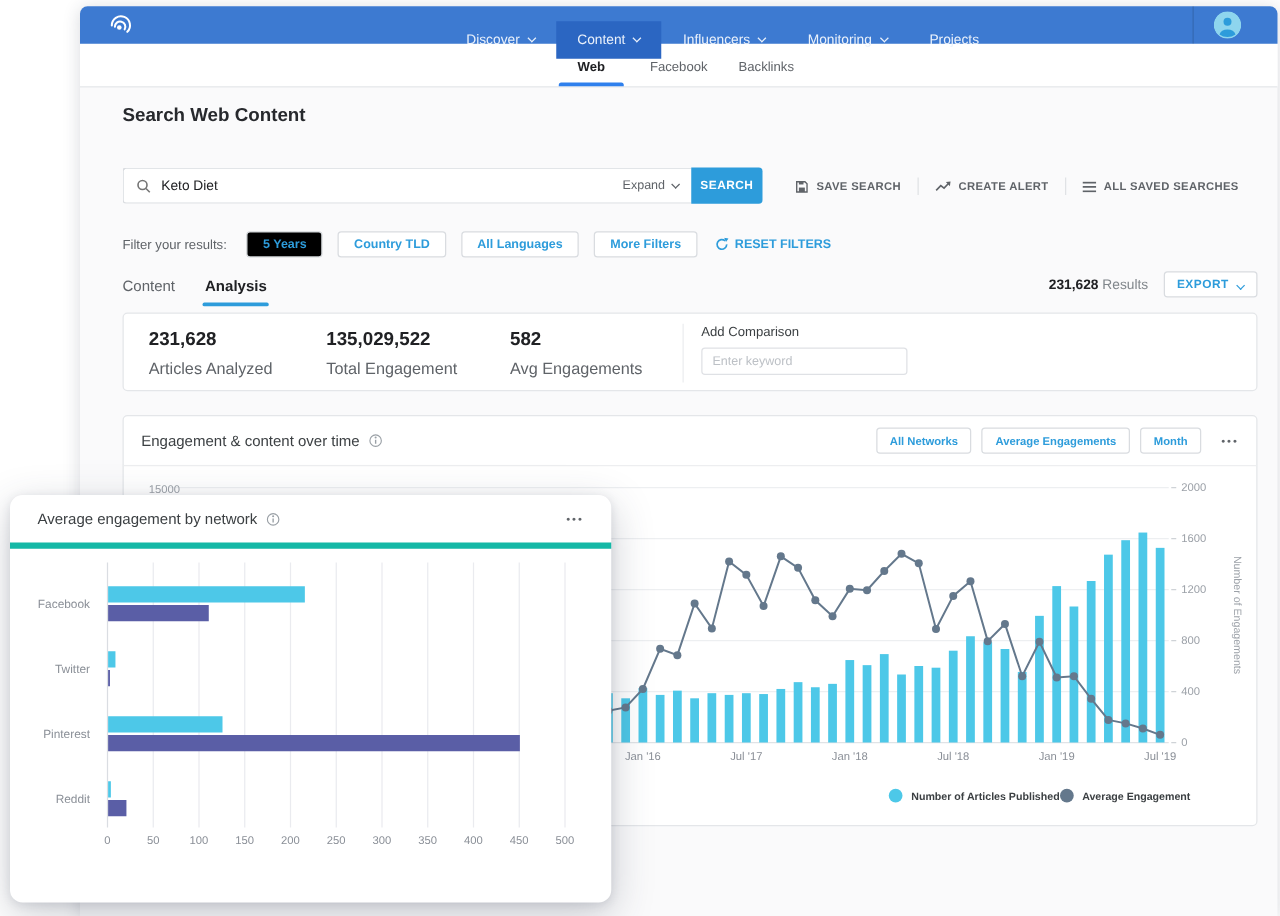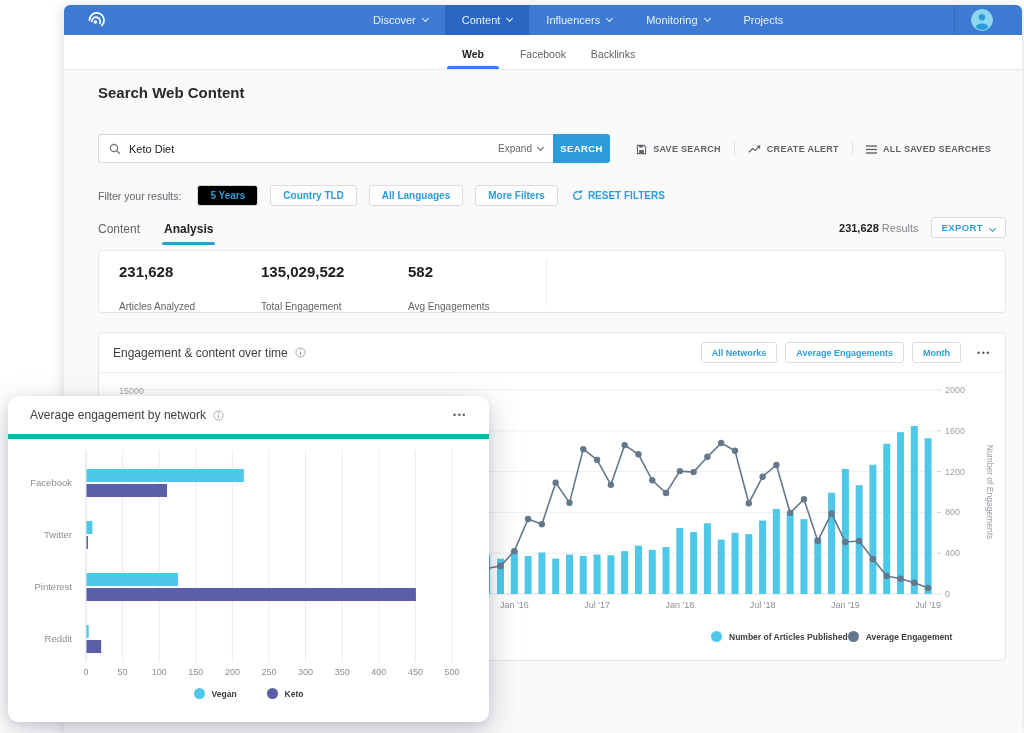--- a/index.html
+++ b/index.html
@@ -9,21 +9,21 @@
 
   
   .panel { position:absolute; left:64px; top:5px; width:958px; height:728px;
     background:#FAFAFB; border-radius:6px 6px 0 0;
     box-shadow:0 2px 14px rgba(40,50,70,.18); }
 
   
   .navbar { position:relative; height:30px; background:#3D7AD1; border-radius:6px 6px 0 0;
     display:flex; align-items:center; }
   .logo { margin-left:24px; display:flex; align-items:center; }
-  .nav-items { position:absolute; left:292px; top:0; height:30px; display:flex; }
+  .nav-items { position:absolute; left:292px; top:12px; height:30px; display:flex; }
   .nav-item { display:flex; align-items:center; padding:0 17px; font-size:11px;
     color:#EAF1FB; cursor:pointer; }
   .nav-item.active { background:#2B66C2; }
   .chev { width:5px; height:5px; border-right:1.4px solid currentColor;
     border-bottom:1.4px solid currentColor; transform:rotate(45deg);
     display:inline-block; margin-left:7px; margin-top:-3px; }
   .nav-divider { position:absolute; right:67px; top:0; width:1px; height:30px;
     background:rgba(0,0,0,.14); }
   .avatar { position:absolute; right:29px; top:4px; width:22px; height:22px;
     border-radius:50%; overflow:hidden; cursor:pointer; }
@@ -81,21 +81,21 @@
   .btn-export { height:21px; padding:0 10px; display:flex; align-items:center; gap:7px;
     background:#fff; border:1px solid #D9DCE0; border-radius:3px; color:#2D9CDB;
     font-size:9.5px; font-weight:bold; letter-spacing:.4px; cursor:pointer; }
   .btn-export .chev { color:#2D9CDB; margin:0 0 -2px 0; }
 
   
   .stats-card { position:absolute; left:34px; top:180px; width:908px; height:63px;
     background:#fff; border:1px solid #E4E6E9; border-radius:4px; }
   .stat { position:absolute; top:12px; }
   .stat .v { font-size:15px; font-weight:bold; color:#202124; }
-  .stat .l { font-size:10px; color:#5F6368; margin-top:21px; }
+  .stat .l { font-size:13px; color:#5F6368; margin-top:7px; }
   .stat-sep { position:absolute; left:447px; top:8px; width:1px; height:47px; background:#EBEDEF; }
   .compare { position:absolute; left:462px; top:9px; }
   .compare .cl { font-size:10.5px; color:#3C4043; }
   .compare input { margin-top:6px; width:165px; height:22px; border:1px solid #DFE1E5;
     border-radius:3px; font-size:10px; padding:0 8px; color:#202124; font-family:inherit;
     background:#fff; outline:none; }
   .compare input::placeholder { color:#BDC1C6; }
 
   
   .chart-panel { position:absolute; left:34px; top:262px; width:908px; height:329px;
@@ -259,20 +259,24 @@
       </div>
       <div class="stat" style="left:162px">
         <div class="v">135,029,522</div>
         <div class="l">Total Engagement</div>
       </div>
       <div class="stat" style="left:309px">
         <div class="v">582</div>
         <div class="l">Avg Engagements</div>
       </div>
       <div class="stat-sep"></div>
+      <div class="compare">
+        <div class="cl">Add Comparison</div>
+        <input type="text" placeholder="Enter keyword" style="">
+      </div>
     </div>
 
     <div class="chart-panel">
       <div class="chart-header">
         <div class="chart-title">
           <span>Engagement &amp; content over time</span>
           <svg class="info-icon" width="11" height="11" viewBox="0 0 12 12">
             <circle cx="6" cy="6" r="5" fill="none" stroke="#9AA0A6" stroke-width="1"></circle>
             <line x1="6" y1="5.3" x2="6" y2="8.7" stroke="#9AA0A6" stroke-width="1.2"></line>
             <circle cx="6" cy="3.3" r="0.9" fill="#9AA0A6"></circle>
@@ -486,23 +490,13 @@
       <text x="64" y="96" text-anchor="end" font-size="9.5" fill="#8A8F97" font-family="Liberation Sans, DejaVu Sans, sans-serif">Twitter</text>
       <rect x="78.5" y="79" width="5.856" height="13" fill="#4DC8E8"></rect>
       <rect x="78.5" y="94" width="1.464" height="13" fill="#5A5EA6"></rect>
       <text x="64" y="148" text-anchor="end" font-size="9.5" fill="#8A8F97" font-family="Liberation Sans, DejaVu Sans, sans-serif">Pinterest</text>
       <rect x="78.5" y="131" width="91.5" height="13" fill="#4DC8E8"></rect>
       <rect x="78.5" y="146" width="329.4" height="13" fill="#5A5EA6"></rect>
       <text x="64" y="200" text-anchor="end" font-size="9.5" fill="#8A8F97" font-family="Liberation Sans, DejaVu Sans, sans-serif">Reddit</text>
       <rect x="78.5" y="183" width="2.1959999999999997" height="13" fill="#4DC8E8"></rect>
       <rect x="78.5" y="198" width="14.64" height="13" fill="#5A5EA6"></rect>
     </svg>
-  <div class="f-legend">
-    <div class="leg-item">
-      <span class="dot" id="dot-vegan" style="background: rgb(77, 200, 232);"></span>
-      <span>Vegan</span>
-    </div>
-    <div class="leg-item">
-      <span class="dot" id="dot-keto" style="background: rgb(90, 94, 166);"></span>
-      <span>Keto</span>
-    </div>
-  </div>
 </div>
 
 </body></html>

